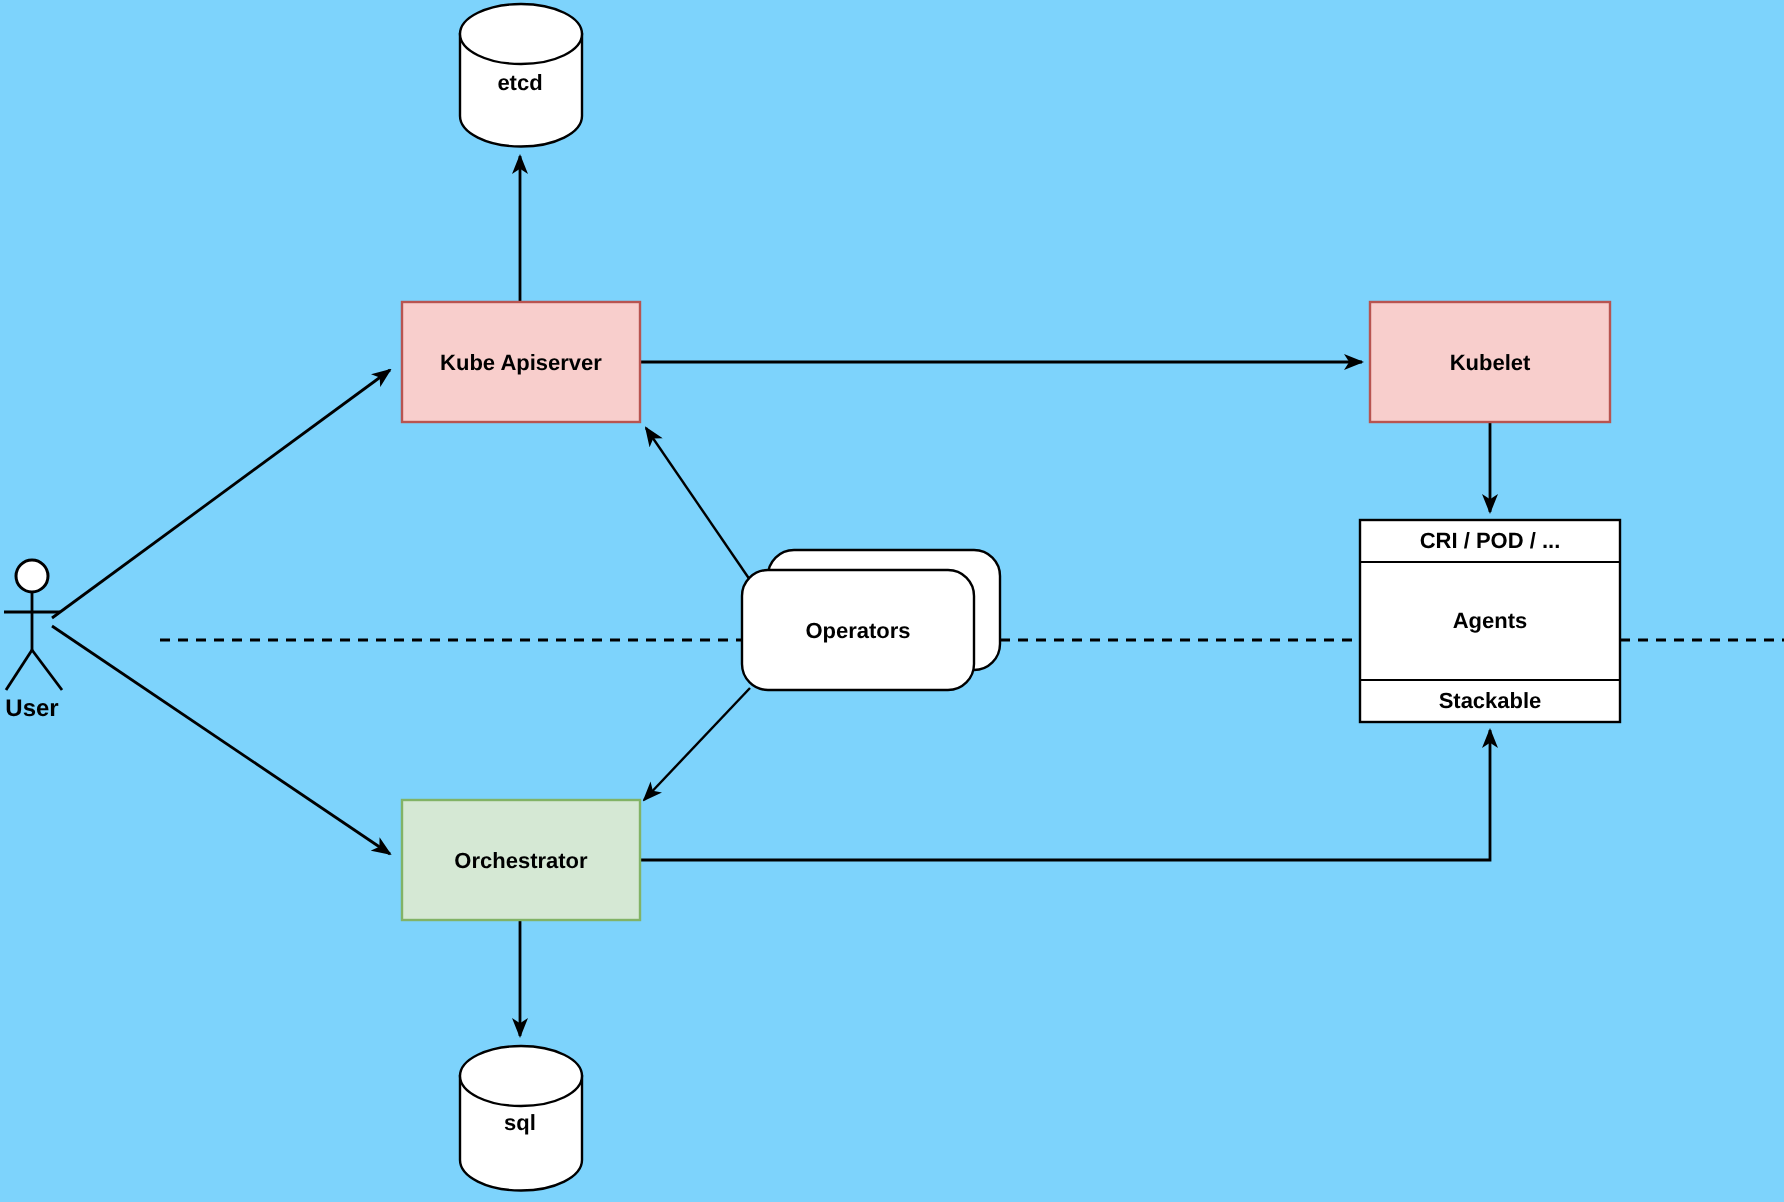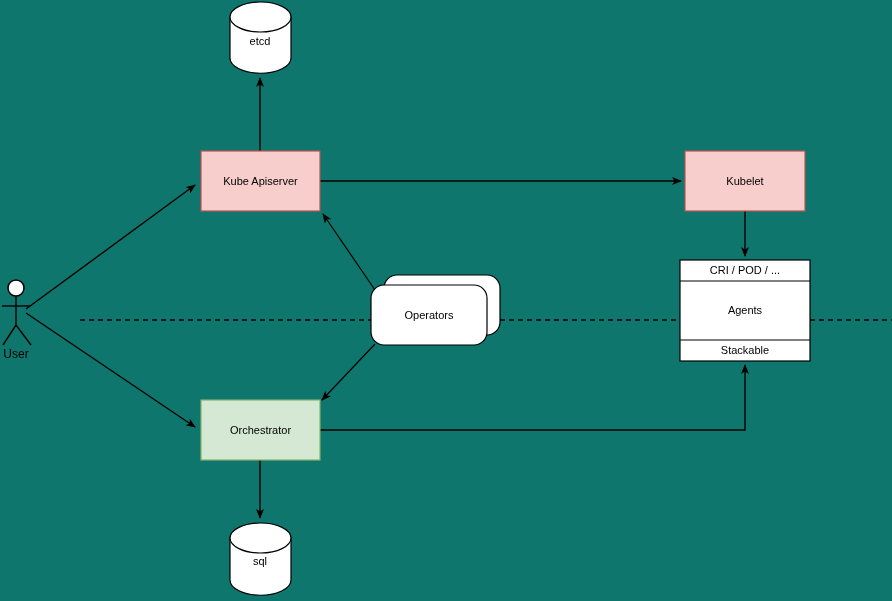--- a/index.html
+++ b/index.html
@@ -7,22 +7,23 @@
     padding: 0;
     background: #ffffff;
   }
   body {
     font-family: "Liberation Sans", sans-serif;
   }
   #canvas {
     position: relative;
     width: 892px;
     height: 601px;
-    background: #0f766e;
+    background: #7dd3fc;
     overflow: hidden;
+    font-weight: bold;
   }
   #diagram-svg {
     position: absolute;
     left: 0;
     top: 0;
     width: 892px;
     height: 601px;
   }
   .node-label {
     font-family: "Liberation Sans", sans-serif;

